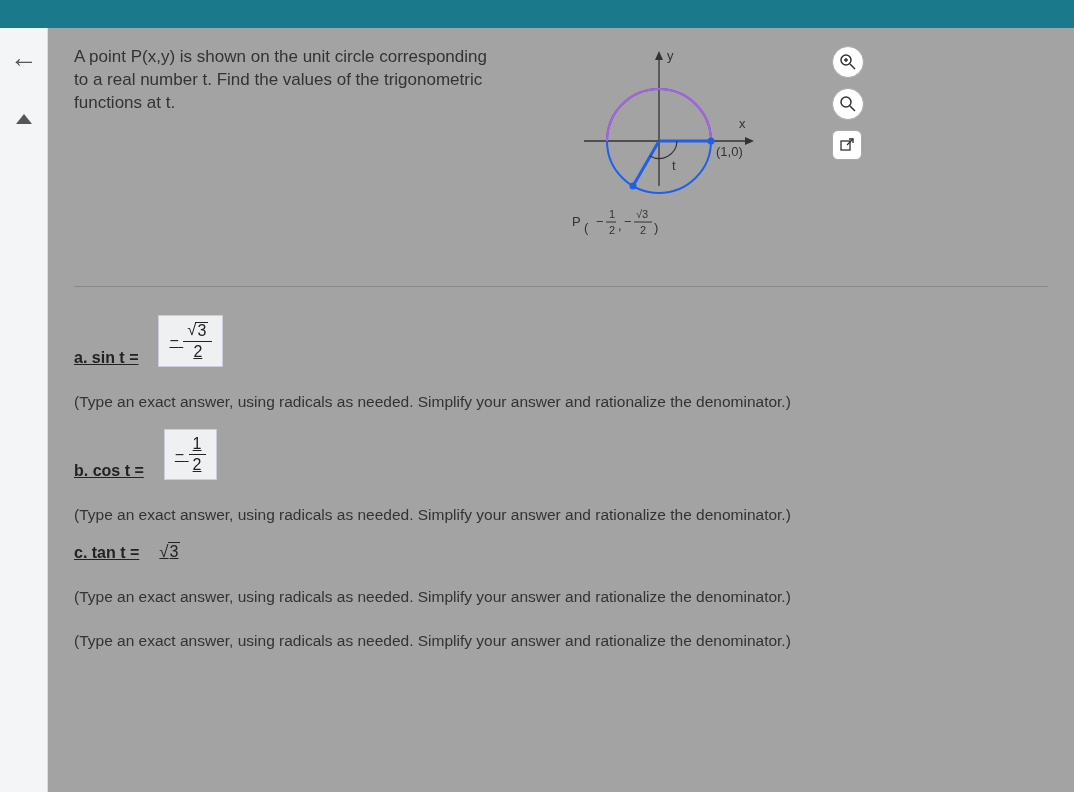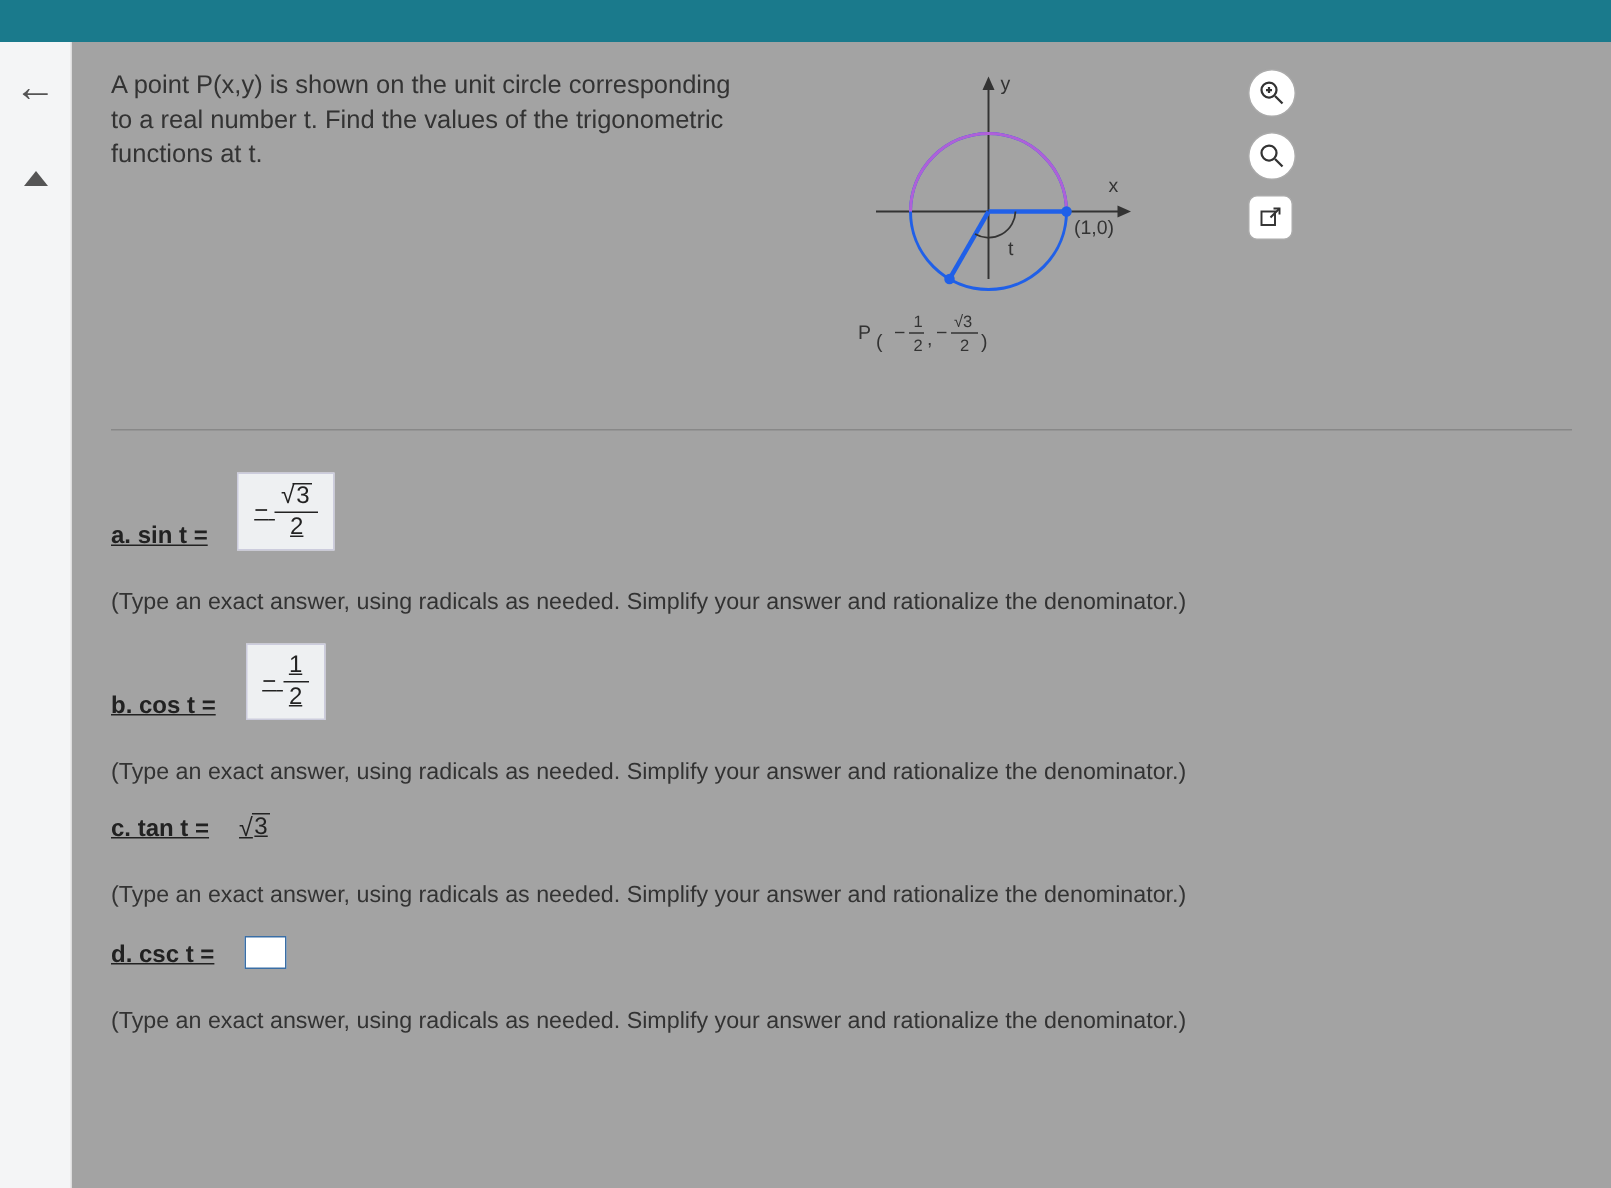--- a/index.html
+++ b/index.html
@@ -274,21 +274,17 @@
         <span class="ans-inline">
           <span class="sqrt">
               <span class="rad">3</span>
             </span>
         </span>
       </div>
       <div class="hint">(Type an exact answer, using radicals as needed. Simplify your answer and rationalize the denominator.)</div>
     </div>
 
     <div class="part">
-      <div class="part-line">
-        <span class="bold">d. csc t =</span>
-        <span class="input-box"></span>
-      </div>
       <div class="hint">(Type an exact answer, using radicals as needed. Simplify your answer and rationalize the denominator.)</div>
     </div>
 
   </div>
 </div>
 
 </body></html>

